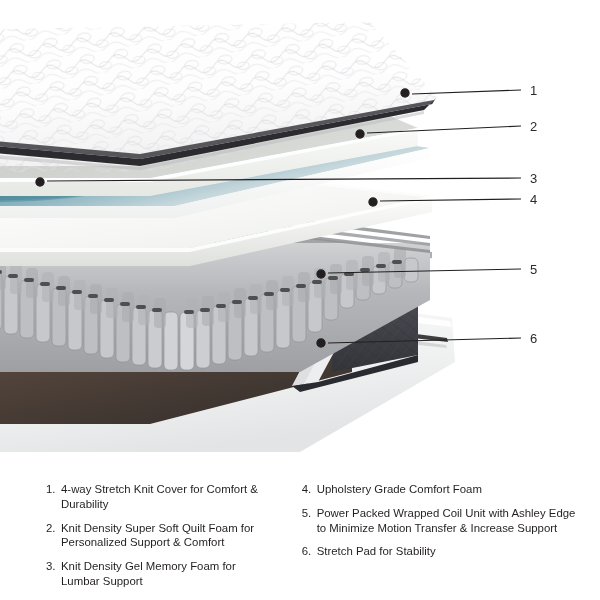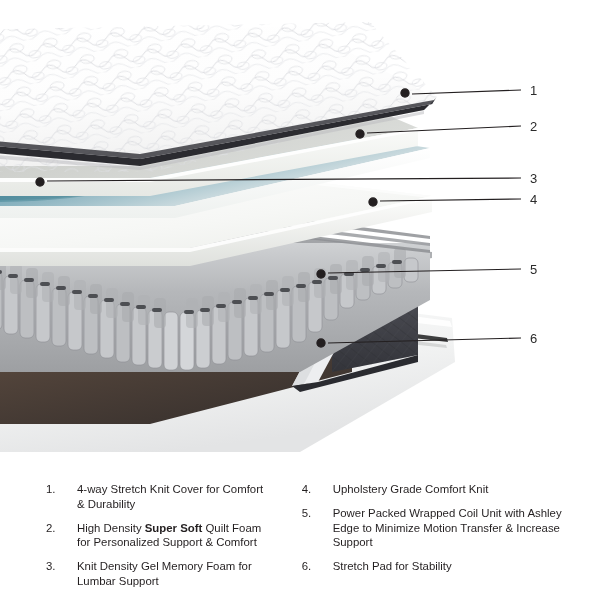--- a/index.html
+++ b/index.html
@@ -74,23 +74,22 @@
     flex: 0 0 auto;
     width: 15px;
     text-align: left;
     font-size: 11.4px;
     color: #231f20;
   }
   .legend-text {
     flex: 1 1 auto;
     font-size: 11.4px;
     color: #231f20;
-    margin-left: 16px;
-  }
-  .legend-text b { font-weight: 700; }
+  }
+  .legend-text b { font-weight: 400; }
 </style>
 </head>
 <body>
 
 <div id="diagram-stage">
 
   <svg id="diagram-svg" viewBox="0 0 600 470">
     <defs>
 
       <linearGradient id="coverGrad" x1="0" y1="0" x2="0.25" y2="1">
@@ -378,35 +377,35 @@
 
   <div class="legend-col left">
 
     <div class="legend-item">
       <span class="legend-num">1.</span>
       <span class="legend-text"><span>4-way Stretch Knit Cover for Comfort &amp; Durability</span></span>
     </div>
 
     <div class="legend-item">
       <span class="legend-num">2.</span>
-      <span class="legend-text"><span>High Density </span><b>Super Soft</b><span> Quilt Foam for Personalized Support &amp; Comfort</span></span>
+      <span class="legend-text"><span>Knit Density </span><b>Super Soft</b><span> Quilt Foam for Personalized Support &amp; Comfort</span></span>
     </div>
 
     <div class="legend-item">
       <span class="legend-num">3.</span>
       <span class="legend-text"><span>Knit Density Gel Memory Foam for Lumbar Support</span></span>
     </div>
 
   </div>
 
   <div class="legend-col right">
 
     <div class="legend-item">
       <span class="legend-num">4.</span>
-      <span class="legend-text"><span>Upholstery Grade Comfort Knit</span></span>
+      <span class="legend-text"><span>Upholstery Grade Comfort Foam</span></span>
     </div>
 
     <div class="legend-item">
       <span class="legend-num">5.</span>
       <span class="legend-text"><span>Power Packed Wrapped Coil Unit with Ashley Edge to Minimize Motion Transfer &amp; Increase Support</span></span>
     </div>
 
     <div class="legend-item">
       <span class="legend-num">6.</span>
       <span class="legend-text"><span>Stretch Pad for Stability</span></span>

